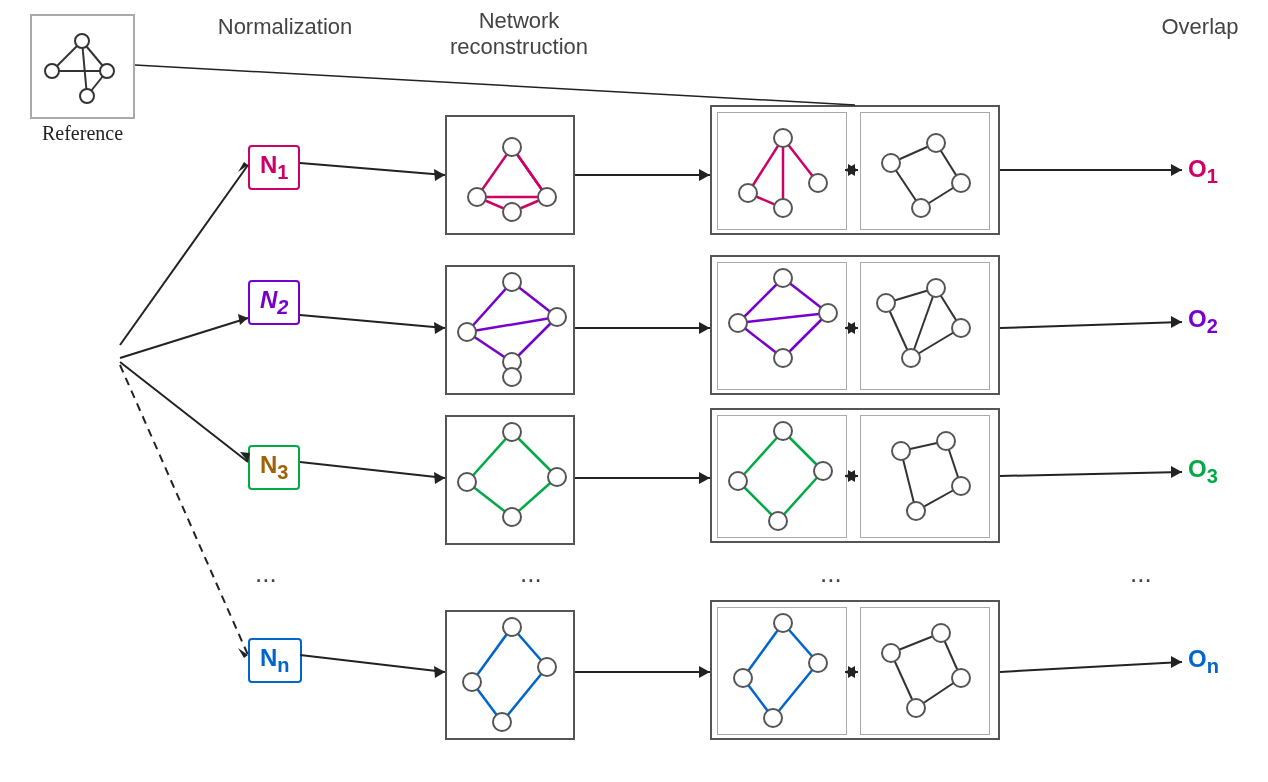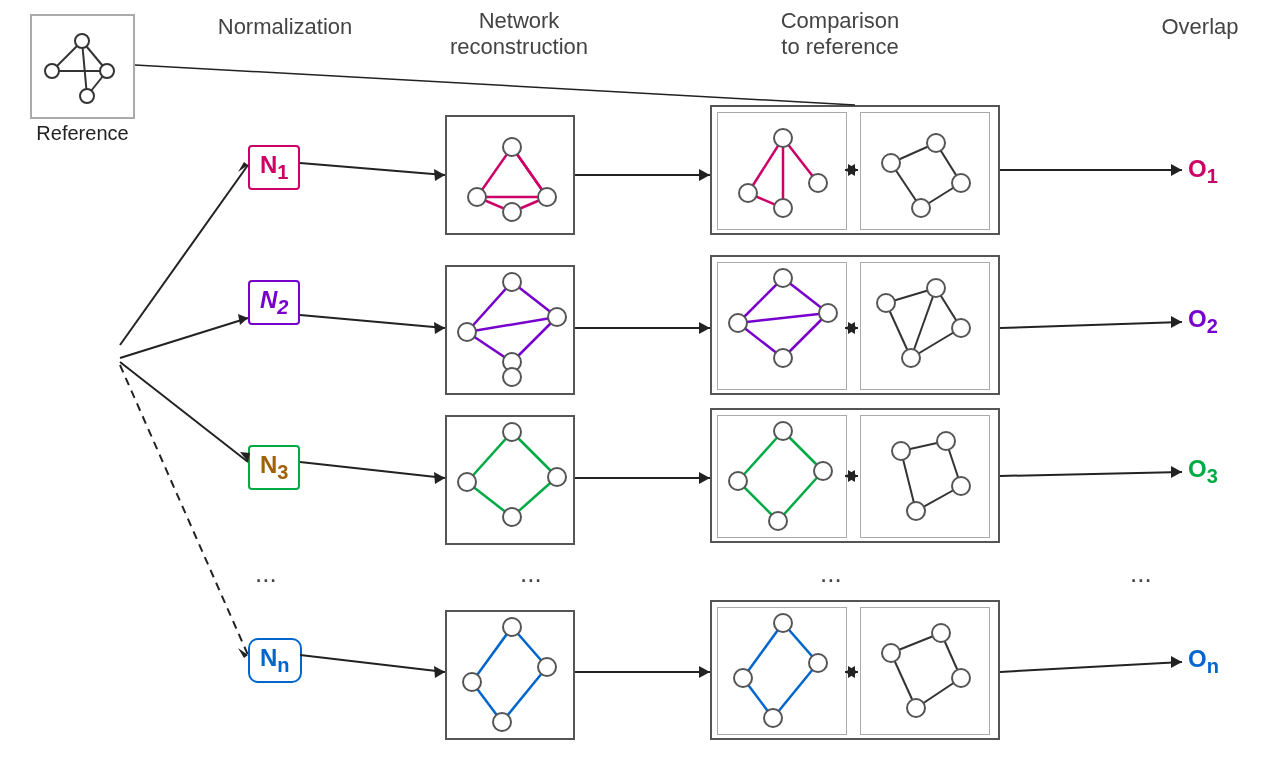--- a/index.html
+++ b/index.html
@@ -60,47 +60,46 @@
       color: #444;
     }
   </style>
 </head>
 <body>
 
 <div class="diagram">
 
   <div class="label-header" style="left:215px; top:14px; width:140px;">Normalization</div>
   <div class="label-header" style="left:444px; top:8px; width:150px; line-height:1.2;">Network<br>reconstruction</div>
-  <div class="label-header" style="left:760px; top:8px; width:160px; line-height:1.2;">Comparison<br>to reference</div>
   <div class="label-header" style="left:1150px; top:14px; width:100px;">Overlap</div>
 
   <div style="position:absolute; left:30px; top:14px; width:105px; height:105px; border:2px solid #aaa; background:white;">
     <svg width="101" height="101" viewBox="0 0 101 101">
 
       <line x1="20" y1="55" x2="50" y2="25" stroke="#333" stroke-width="2"></line>
       <line x1="20" y1="55" x2="75" y2="55" stroke="#333" stroke-width="2"></line>
       <line x1="50" y1="25" x2="75" y2="55" stroke="#333" stroke-width="2"></line>
       <line x1="50" y1="25" x2="55" y2="80" stroke="#333" stroke-width="2"></line>
       <line x1="75" y1="55" x2="55" y2="80" stroke="#333" stroke-width="2"></line>
       <circle cx="20" cy="55" r="7" fill="white" stroke="#333" stroke-width="2"></circle>
       <circle cx="50" cy="25" r="7" fill="white" stroke="#333" stroke-width="2"></circle>
       <circle cx="75" cy="55" r="7" fill="white" stroke="#333" stroke-width="2"></circle>
       <circle cx="55" cy="80" r="7" fill="white" stroke="#333" stroke-width="2"></circle>
     </svg>
   </div>
-  <div class="label" style="left:30px; top:122px; width:105px; font-size:20px;">Reference</div>
+  <div class="label" style="left:30px; top:122px; width:105px; font-size:20px;font-family:Liberation Serif, serif;">Reference</div>
 
 
   <div class="node-label" style="left:248px; top:145px; color:#cc0066; border-color:#cc0066;">N<sub>1</sub></div>
 
   <div class="node-label" style="left:248px; top:280px; color:#7700cc; border-color:#7700cc;font-style:italic;">N<sub>2</sub></div>
 
   <div class="node-label" style="left:248px; top:445px; color:#a16207; border-color:#00aa44;">N<sub>3</sub></div>
 
-  <div class="node-label" style="left:248px; top:638px; color:#0066cc; border-color:#0066cc;border-radius:10px;">N<sub>n</sub></div>
+  <div class="node-label" style="left:248px; top:638px; color:#0066cc; border-color:#0066cc;">N<sub>n</sub></div>
 
   <div class="overlap-label" style="left:1188px; top:155px; color:#cc0066;">O<sub>1</sub></div>
   <div class="overlap-label" style="left:1188px; top:305px; color:#7700cc;">O<sub>2</sub></div>
   <div class="overlap-label" style="left:1188px; top:455px; color:#00aa44;">O<sub>3</sub></div>
   <div class="overlap-label" style="left:1188px; top:645px; color:#0066cc;">O<sub>n</sub></div>
 
   <div class="dots-label" style="left:255px; top:558px;">...</div>
   <div class="dots-label" style="left:520px; top:558px;">...</div>
   <div class="dots-label" style="left:820px; top:558px;">...</div>
   <div class="dots-label" style="left:1130px; top:558px;">...</div>

